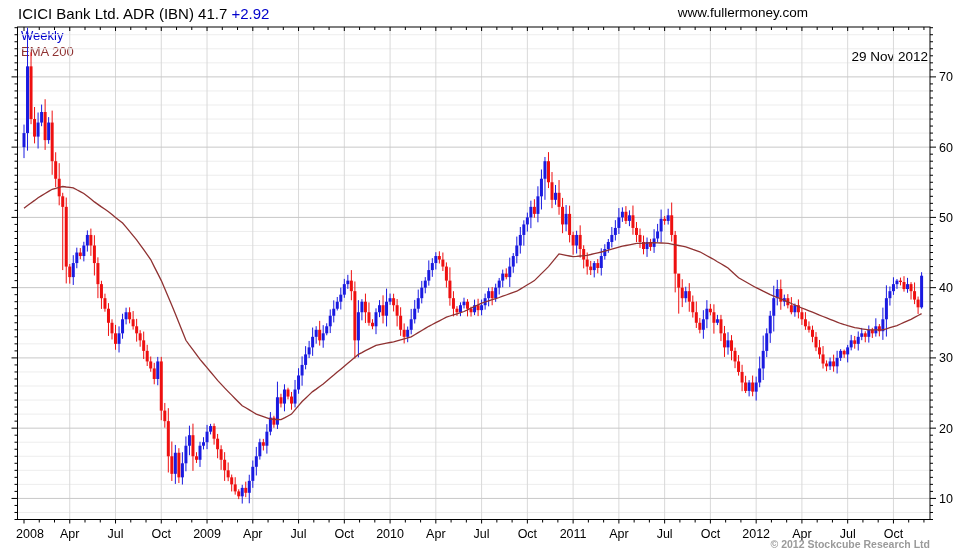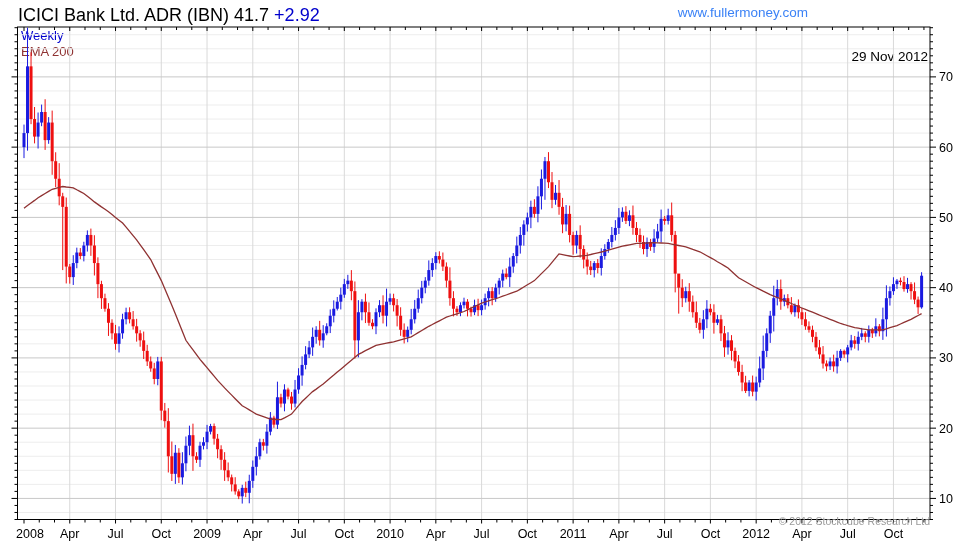--- a/index.html
+++ b/index.html
@@ -1,24 +1,24 @@
 <!DOCTYPE html>
 <html><head>
 <meta charset="utf-8">
 <style>
   html,body{margin:0;padding:0;background:#fff;}
   .stage{position:relative;width:980px;height:560px;background:#ffffff;overflow:hidden;
          font-family:"Liberation Sans",sans-serif;}
-  .hdr-title{position:absolute;left:18px;top:5px;font-size:18px;color:#000;white-space:pre;}
+  .hdr-title{position:absolute;left:18px;top:5px;font-size:15px;color:#000;white-space:pre;}
   .hdr-title .chg{color:#0000cc;}
-  .hdr-site{position:absolute;top:5px;right:172px;font-size:13.5px;color:#3b82f6;}
+  .hdr-site{position:absolute;top:5px;right:172px;font-size:13.5px;color:#000000;}
   .hdr-date{position:absolute;top:5px;right:52px;font-size:13.5px;color:#000;margin-top:44px;}
   .legend-weekly{position:absolute;left:21px;top:28px;font-size:13px;color:#0000cc;}
   .legend-ema{position:absolute;left:21px;top:44px;font-size:13px;color:#8f3232;}
-  .copyright{position:absolute;top:515px;right:50px;font-size:10.5px;color:#9a9a9a;}
+  .copyright{position:absolute;top:538px;right:50px;font-size:10.5px;color:#9a9a9a;font-weight:bold;}
   svg text{font-family:"Liberation Sans",sans-serif;}
 </style>
 </head>
 <body>
 
 <div class="stage">
   <div class="hdr-title"><span>ICICI Bank Ltd. ADR (IBN) 41.7 </span><span class="chg">+2.92</span></div>
   <div class="hdr-site">www.fullermoney.com</div>
   <div class="hdr-date">29 Nov 2012</div>
   <div class="legend-weekly">Weekly</div>

